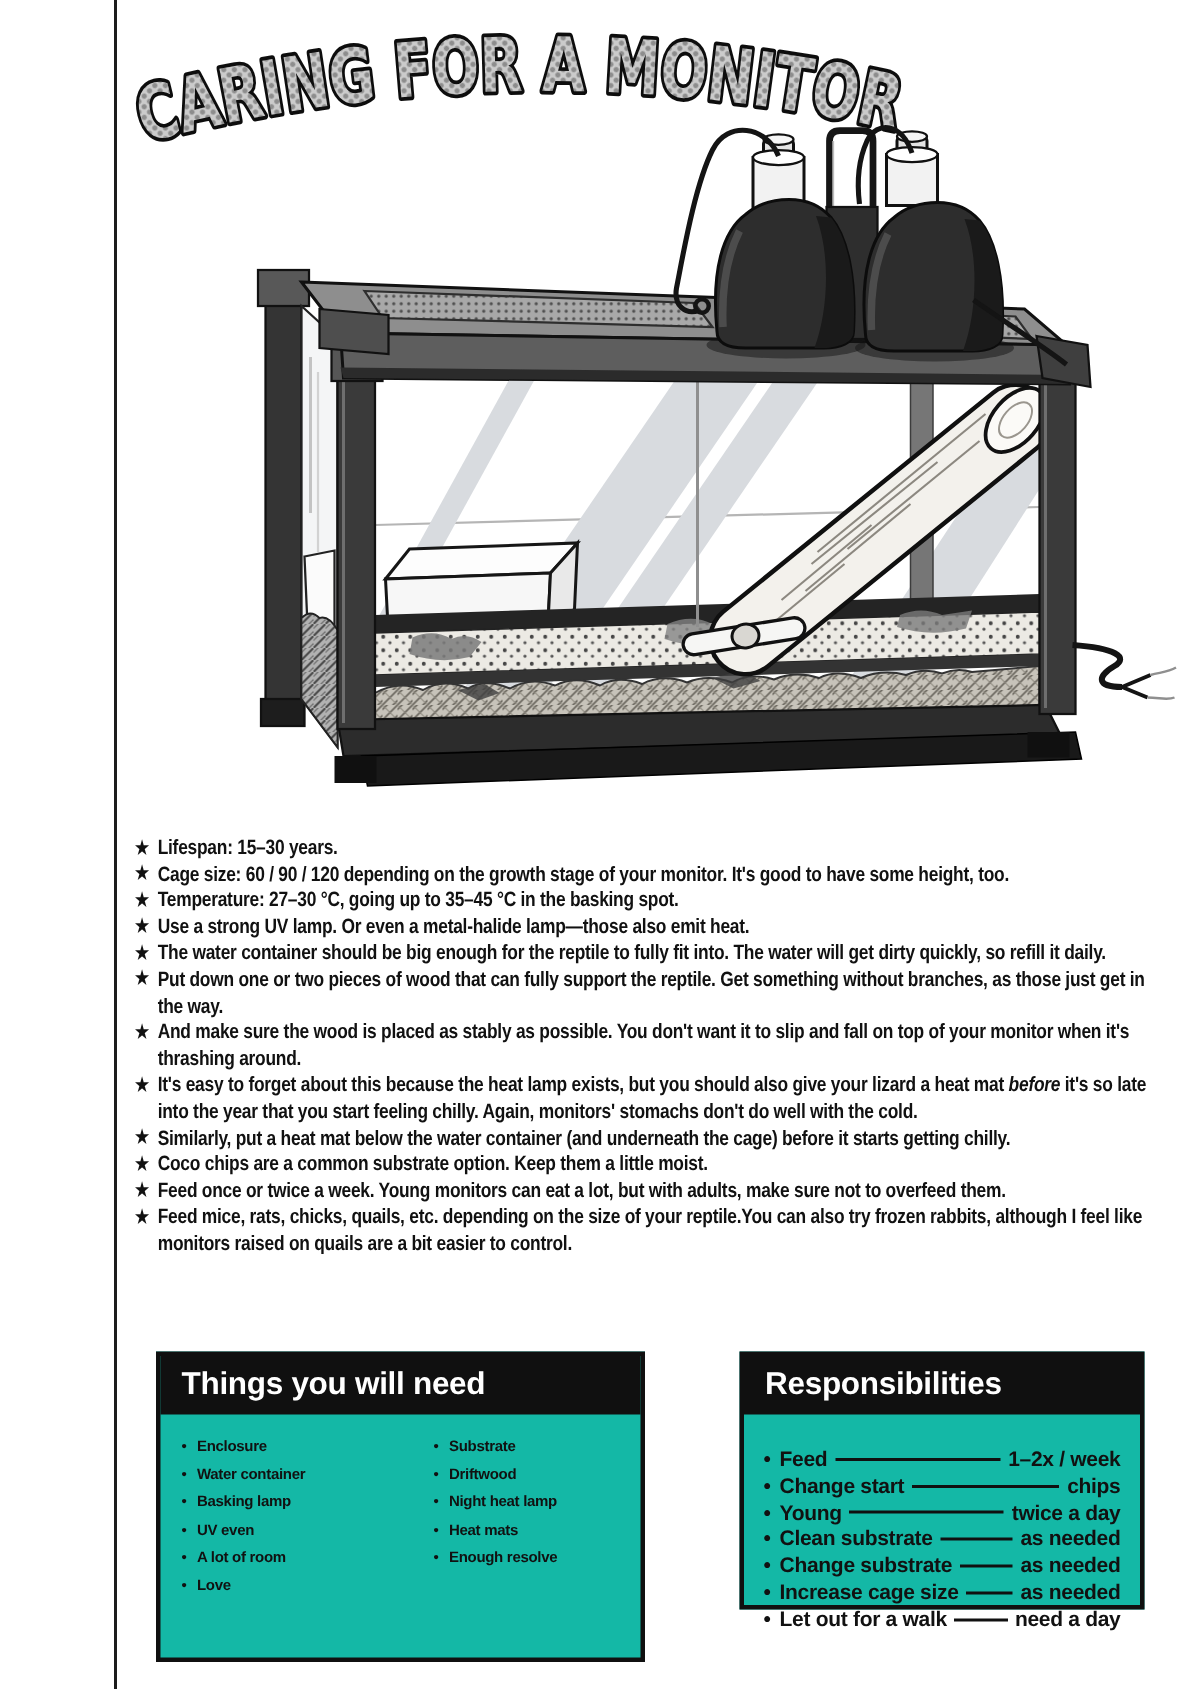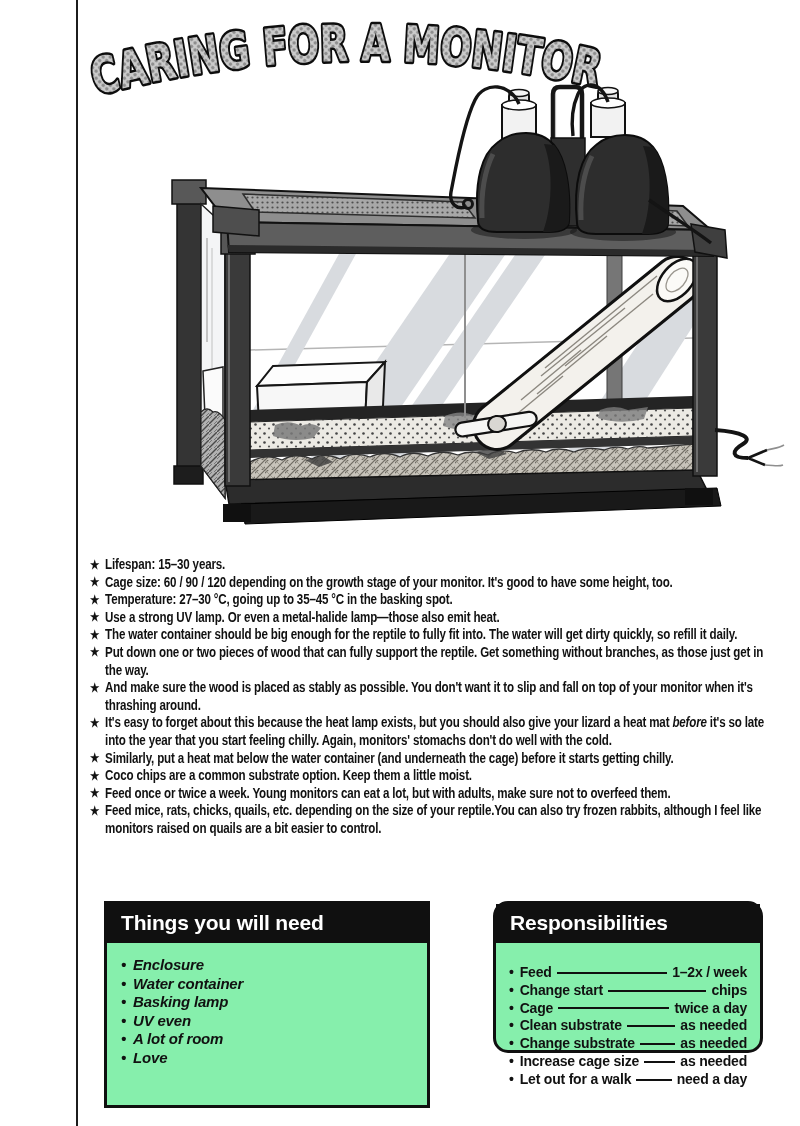--- a/index.html
+++ b/index.html
@@ -11,27 +11,27 @@
 
   
   .notes{position:absolute;left:90px;top:556px;width:812px;margin:0;padding:0;list-style:none;
          transform:scaleX(.84);transform-origin:0 0;
          font-weight:bold;font-size:13.8px;line-height:17.6px;letter-spacing:-.2px;}
   .notes li{position:relative;padding-left:18px;}
   .notes .star{position:absolute;left:0;top:.5px;font-size:12.5px;}
   .it{font-style:italic;}
 
   
-  .box{position:absolute;border:3px solid #101010;background:#86efac;box-sizing:border-box;}
+  .box{position:absolute;border:3px solid #101010;background:#14b8a6;box-sizing:border-box;}
   .box-things{left:104px;top:901px;width:326px;height:207px;}
-  .box-resp{left:493px;top:901px;width:270px;height:152px;border-radius:15px;}
+  .box-resp{left:493px;top:901px;width:270px;height:172px;}
   .box-header{background:#101010;color:#fff;font-weight:bold;font-size:21px;
               padding:7px 10px 8px 14px;letter-spacing:-.2px;}
   .cols{display:flex;padding:13px 4px 0 14px;}
-  .cols ul{list-style:none;margin:0;padding:0;font-weight:bold;font-size:15px;line-height:18.6px;letter-spacing:-.2px;font-style:italic;}
+  .cols ul{list-style:none;margin:0;padding:0;font-weight:bold;font-size:10px;line-height:18.6px;letter-spacing:-.2px;}
   .cols ul.c1{width:168px;flex:none;}
   .dot{margin-right:7px;}
   .rlist{padding:21px 13px 0 13px;font-weight:bold;font-size:14px;letter-spacing:-.2px;}
   .rrow{display:flex;align-items:center;line-height:17.8px;white-space:nowrap;}
   .rrow .dot{margin-right:6px;}
   .rline{flex:1;border-top:2.5px solid #101010;margin:0 5px;min-width:16px;}
 </style>
 </head>
 <body>
 
@@ -232,41 +232,48 @@
     <div class="box-header">Things you will need</div>
     <div class="cols">
       <ul class="c1">
           <li><span class="dot">•</span><span>Enclosure</span></li>
           <li><span class="dot">•</span><span>Water container</span></li>
           <li><span class="dot">•</span><span>Basking lamp</span></li>
           <li><span class="dot">•</span><span>UV even</span></li>
           <li><span class="dot">•</span><span>A lot of room</span></li>
           <li><span class="dot">•</span><span>Love</span></li>
         </ul>
+      <ul class="c2">
+          <li><span class="dot">•</span><span>Substrate</span></li>
+          <li><span class="dot">•</span><span>Driftwood</span></li>
+          <li><span class="dot">•</span><span>Night heat lamp</span></li>
+          <li><span class="dot">•</span><span>Heat mats</span></li>
+          <li><span class="dot">•</span><span>Enough resolve</span></li>
+        </ul>
     </div>
   </div>
 
   <div class="box box-resp">
     <div class="box-header">Responsibilities</div>
     <div class="rlist">
         <div class="rrow">
           <span class="dot">•</span>
           <span>Feed</span>
           <span class="rline"></span>
           <span class="rvalue">1–2x / week</span>
         </div>
         <div class="rrow">
           <span class="dot">•</span>
           <span>Change start</span>
           <span class="rline"></span>
           <span class="rvalue">chips</span>
         </div>
         <div class="rrow">
           <span class="dot">•</span>
-          <span>Cage</span>
+          <span>Young</span>
           <span class="rline"></span>
           <span class="rvalue">twice a day</span>
         </div>
         <div class="rrow">
           <span class="dot">•</span>
           <span>Clean substrate</span>
           <span class="rline"></span>
           <span class="rvalue">as needed</span>
         </div>
         <div class="rrow">

